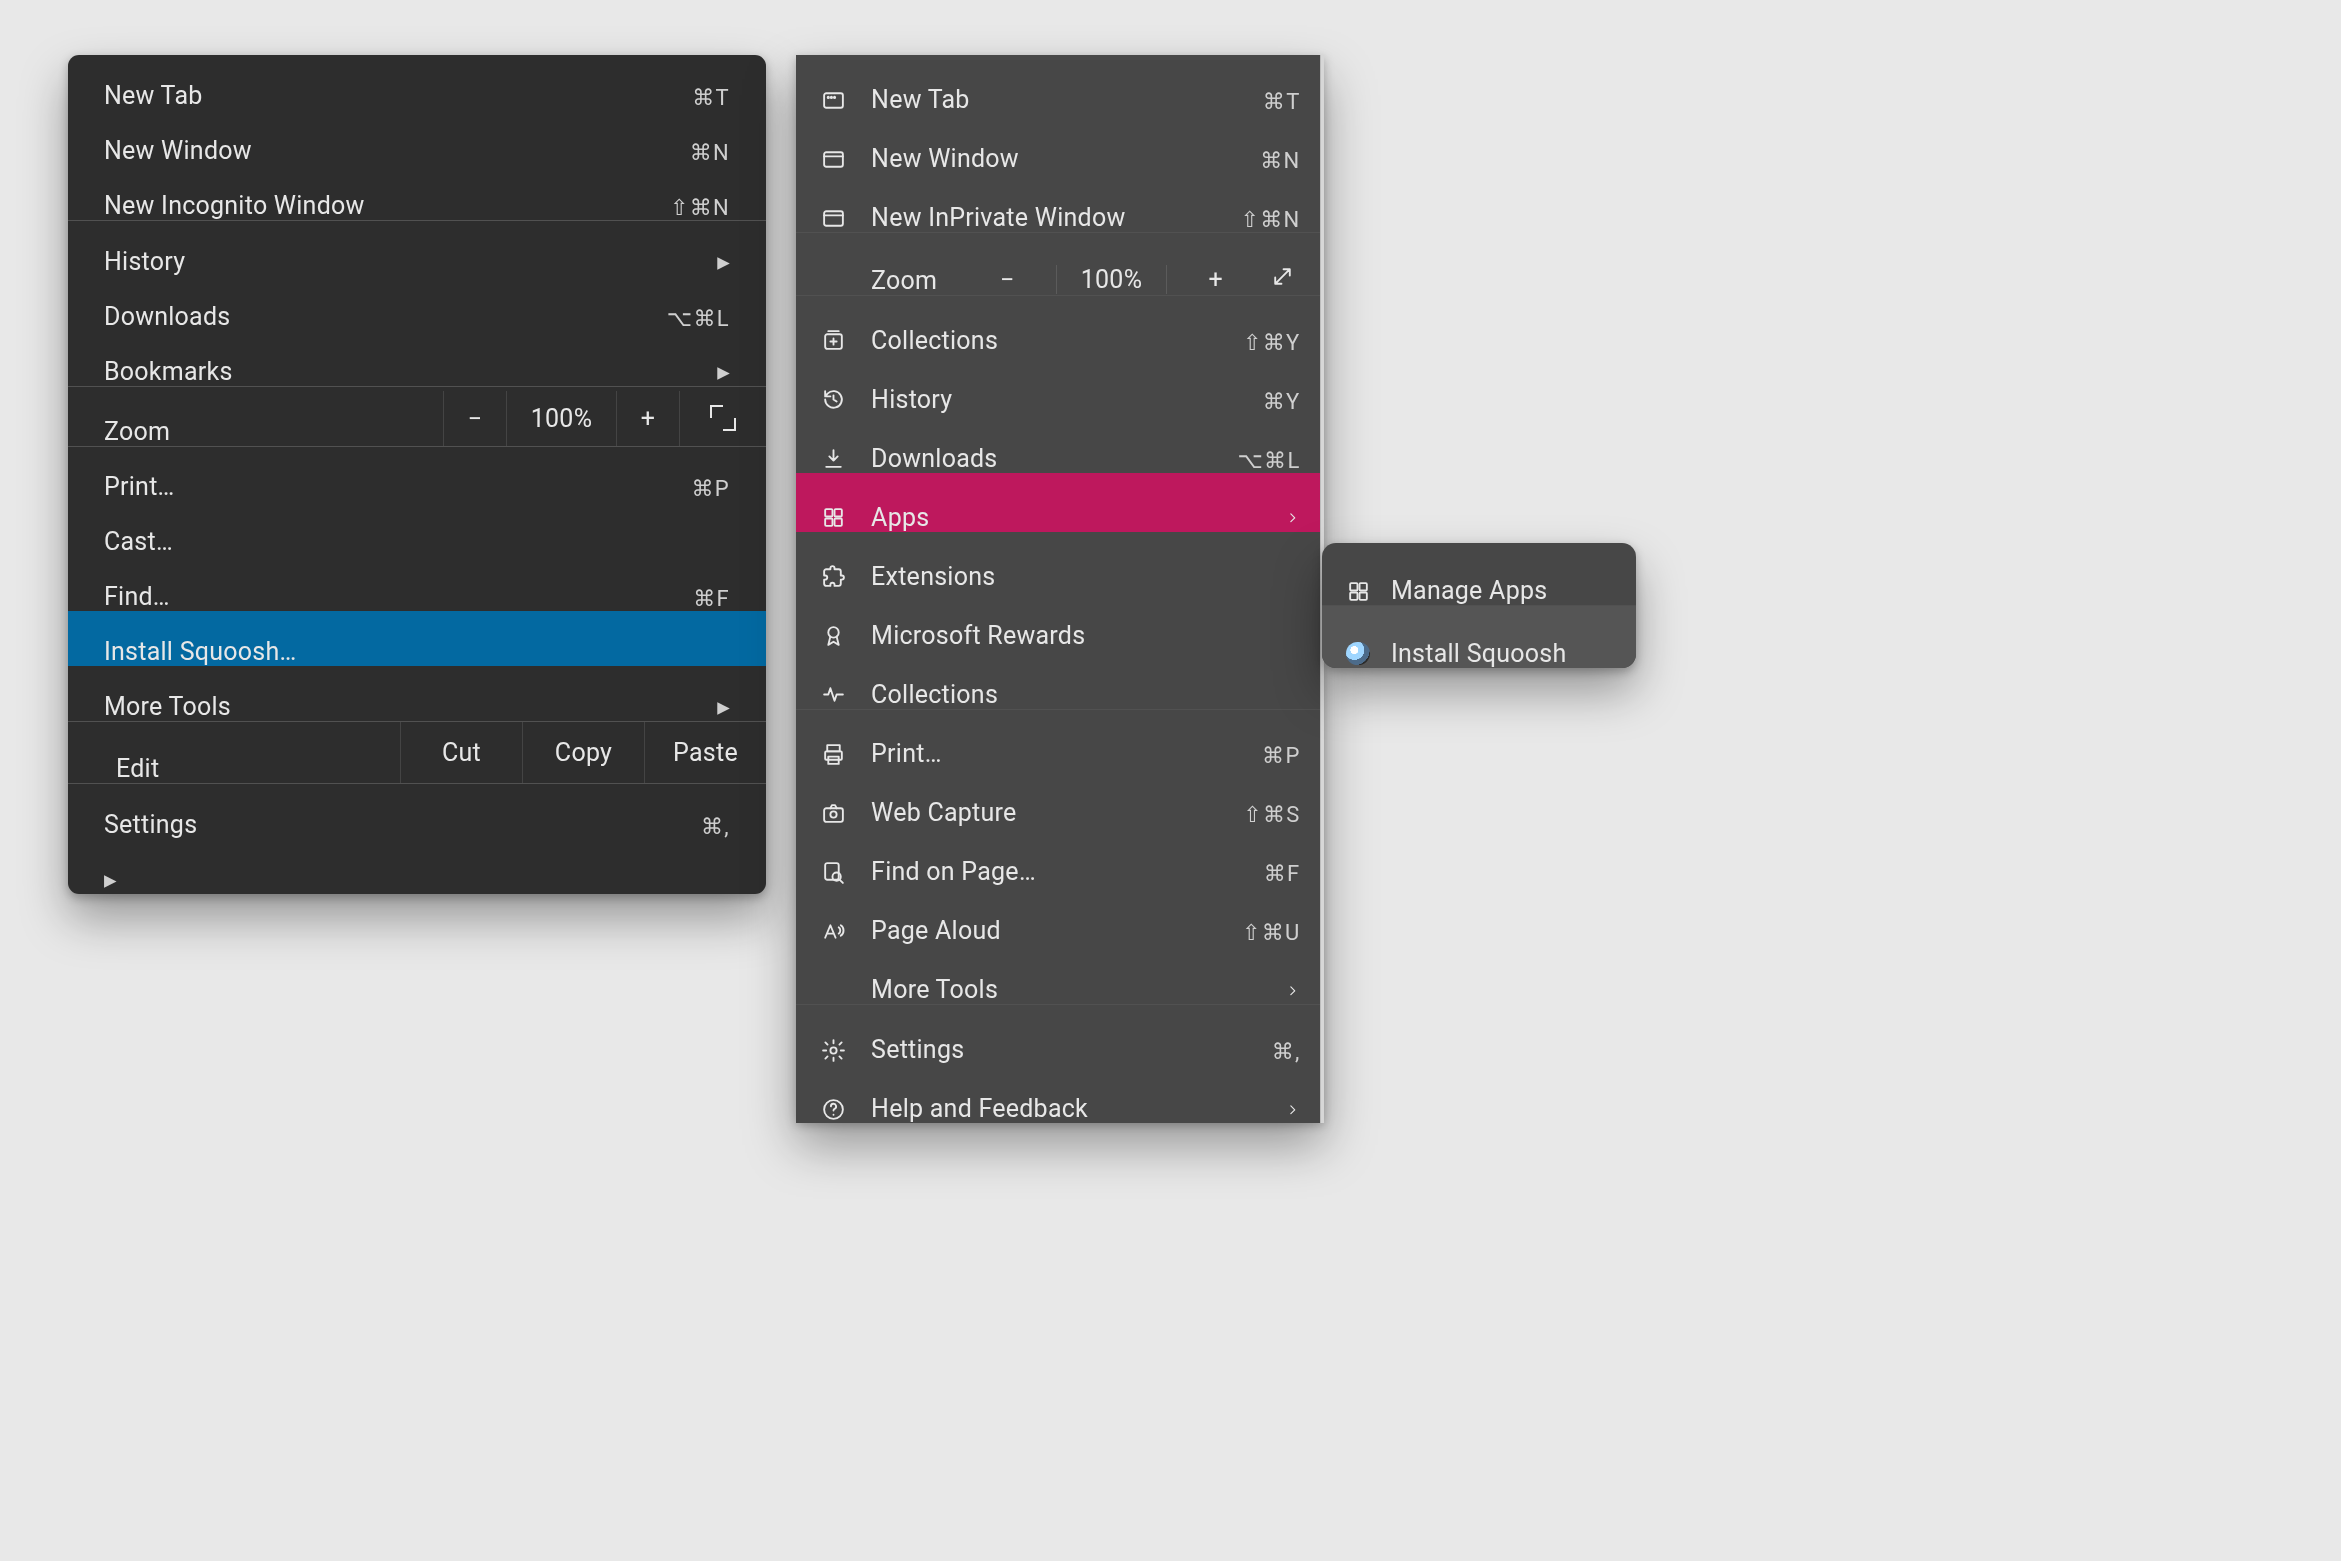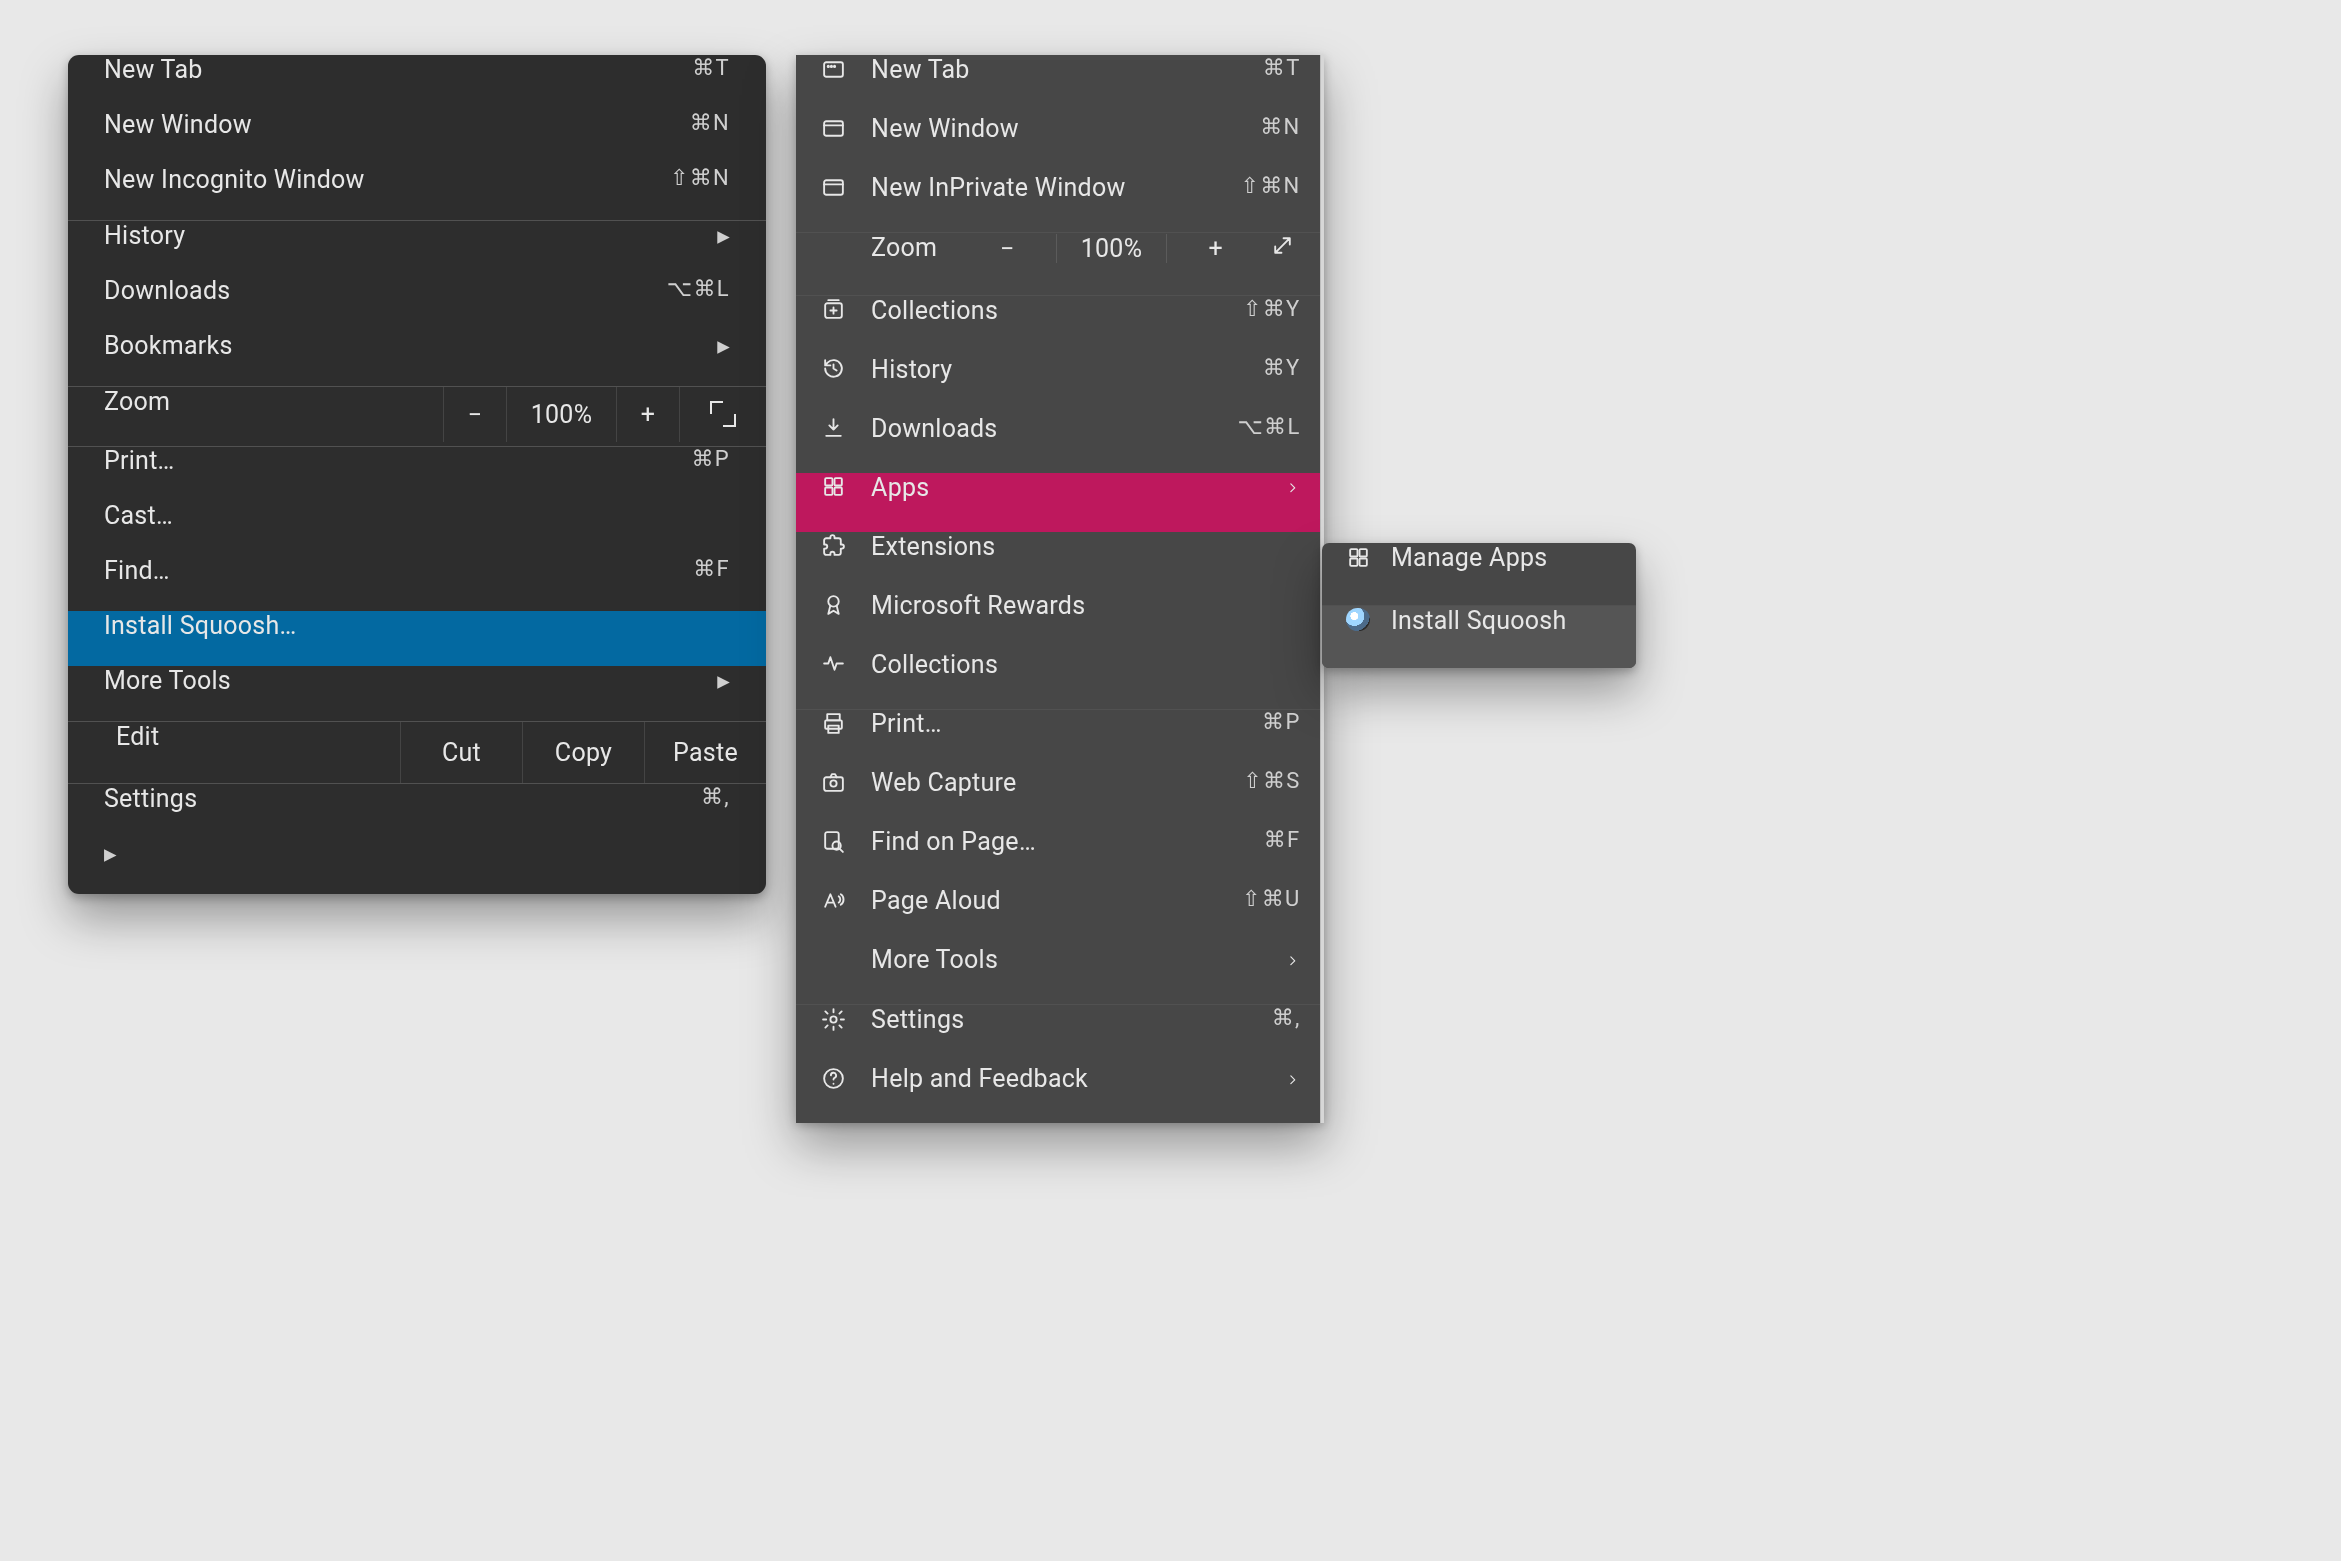--- a/index.html
+++ b/index.html
@@ -1,21 +1,21 @@
 <!DOCTYPE html>
 <html><head>
 <meta charset="utf-8">
 <style>
   html,body{margin:0;padding:0;width:2342px;height:1561px;background:#e8e8e8;
     font-family:-apple-system,BlinkMacSystemFont,"Segoe UI",Roboto,Helvetica,Arial,sans-serif;
     font-size:25px;color:#e7e7e7;font-weight:400;letter-spacing:.01em}
   .menu{position:absolute;background:#3b3b3b;border-radius:11px;
     box-shadow:0 23.4px 47px rgba(0,0,0,.35),0 3.1px 9.4px rgba(0,0,0,.25);overflow:hidden}
   .sep{height:0.8px;background:#515151}
-  .row{display:flex;align-items:flex-start;height:55px;padding:0 23.4px;column-gap:19px}
+  .row{display:flex;align-items:flex-end;height:55px;padding:0 23.4px;column-gap:19px}
   .row.highlight{background:#be185d}
   .row .label{flex:1;white-space:nowrap}
   .row .sc{color:#cfcfcf;font-size:22px;letter-spacing:.06em;text-align:right;min-width:94px}
   .row .arrow{color:#cfcfcf}
   .icon-slot{width:28px;height:28px;display:flex;align-items:center;justify-content:center;flex:0 0 28px}
   .icon{width:25px;height:25px;stroke:#e7e7e7;stroke-width:1.8;fill:none;stroke-linecap:round;stroke-linejoin:round}
 
   
   #chrome{left:68px;top:55px;width:698px;background:#2d2d2d}
   #chrome .row{height:55px;padding:0 36px}
@@ -34,21 +34,21 @@
   
   #edge{left:796px;top:55px;width:528px;background:#474747;border-radius:0}
   #edge .row{height:59px;padding:0 23.4px}
   #edge .row .label{margin-left:4.7px}
   #edge .zoom-row .controls{display:flex;align-items:center;column-gap:31px}
   #edge .zoom-row .controls .v{border-left:0.8px solid #5b5b5b;border-right:0.8px solid #5b5b5b;padding:0 23.4px}
   #edge .zoom-row .controls .btn{width:36px;text-align:center}
   #edge-scroll{position:absolute;right:-7.8px;top:0;width:11px;height:100%;background:#d7d7d7;border-left:0.8px solid #bdbdbd}
 
   
-  #sub{left:1322px;top:543px;width:314px;background:#474747;border-radius:7px}
+  #sub{left:1322px;top:543px;width:314px;background:#474747;border-radius:14px}
   #sub .row{height:62px;padding:0 22px}
   #sub .row.highlight{background:#555}
 
   .squoosh-icon{width:23.4px;height:23.4px;border-radius:50%;
     background:radial-gradient(circle at 35% 35%,#fff 0 18%,#9fd6ff 19% 45%,#4c6b8a 46% 70%,#2b2b2b 71% 100%)}
 
   .fs-ico::before,.fs-ico::after{content:"";position:absolute;width:11px;height:11px;border:2.3px solid #e7e7e7}
   .fs-ico{position:relative;width:26.5px;height:26.5px}
   .fs-ico::before{left:0;top:0;border-right:none;border-bottom:none}
   .fs-ico::after{right:0;bottom:0;border-left:none;border-top:none}

